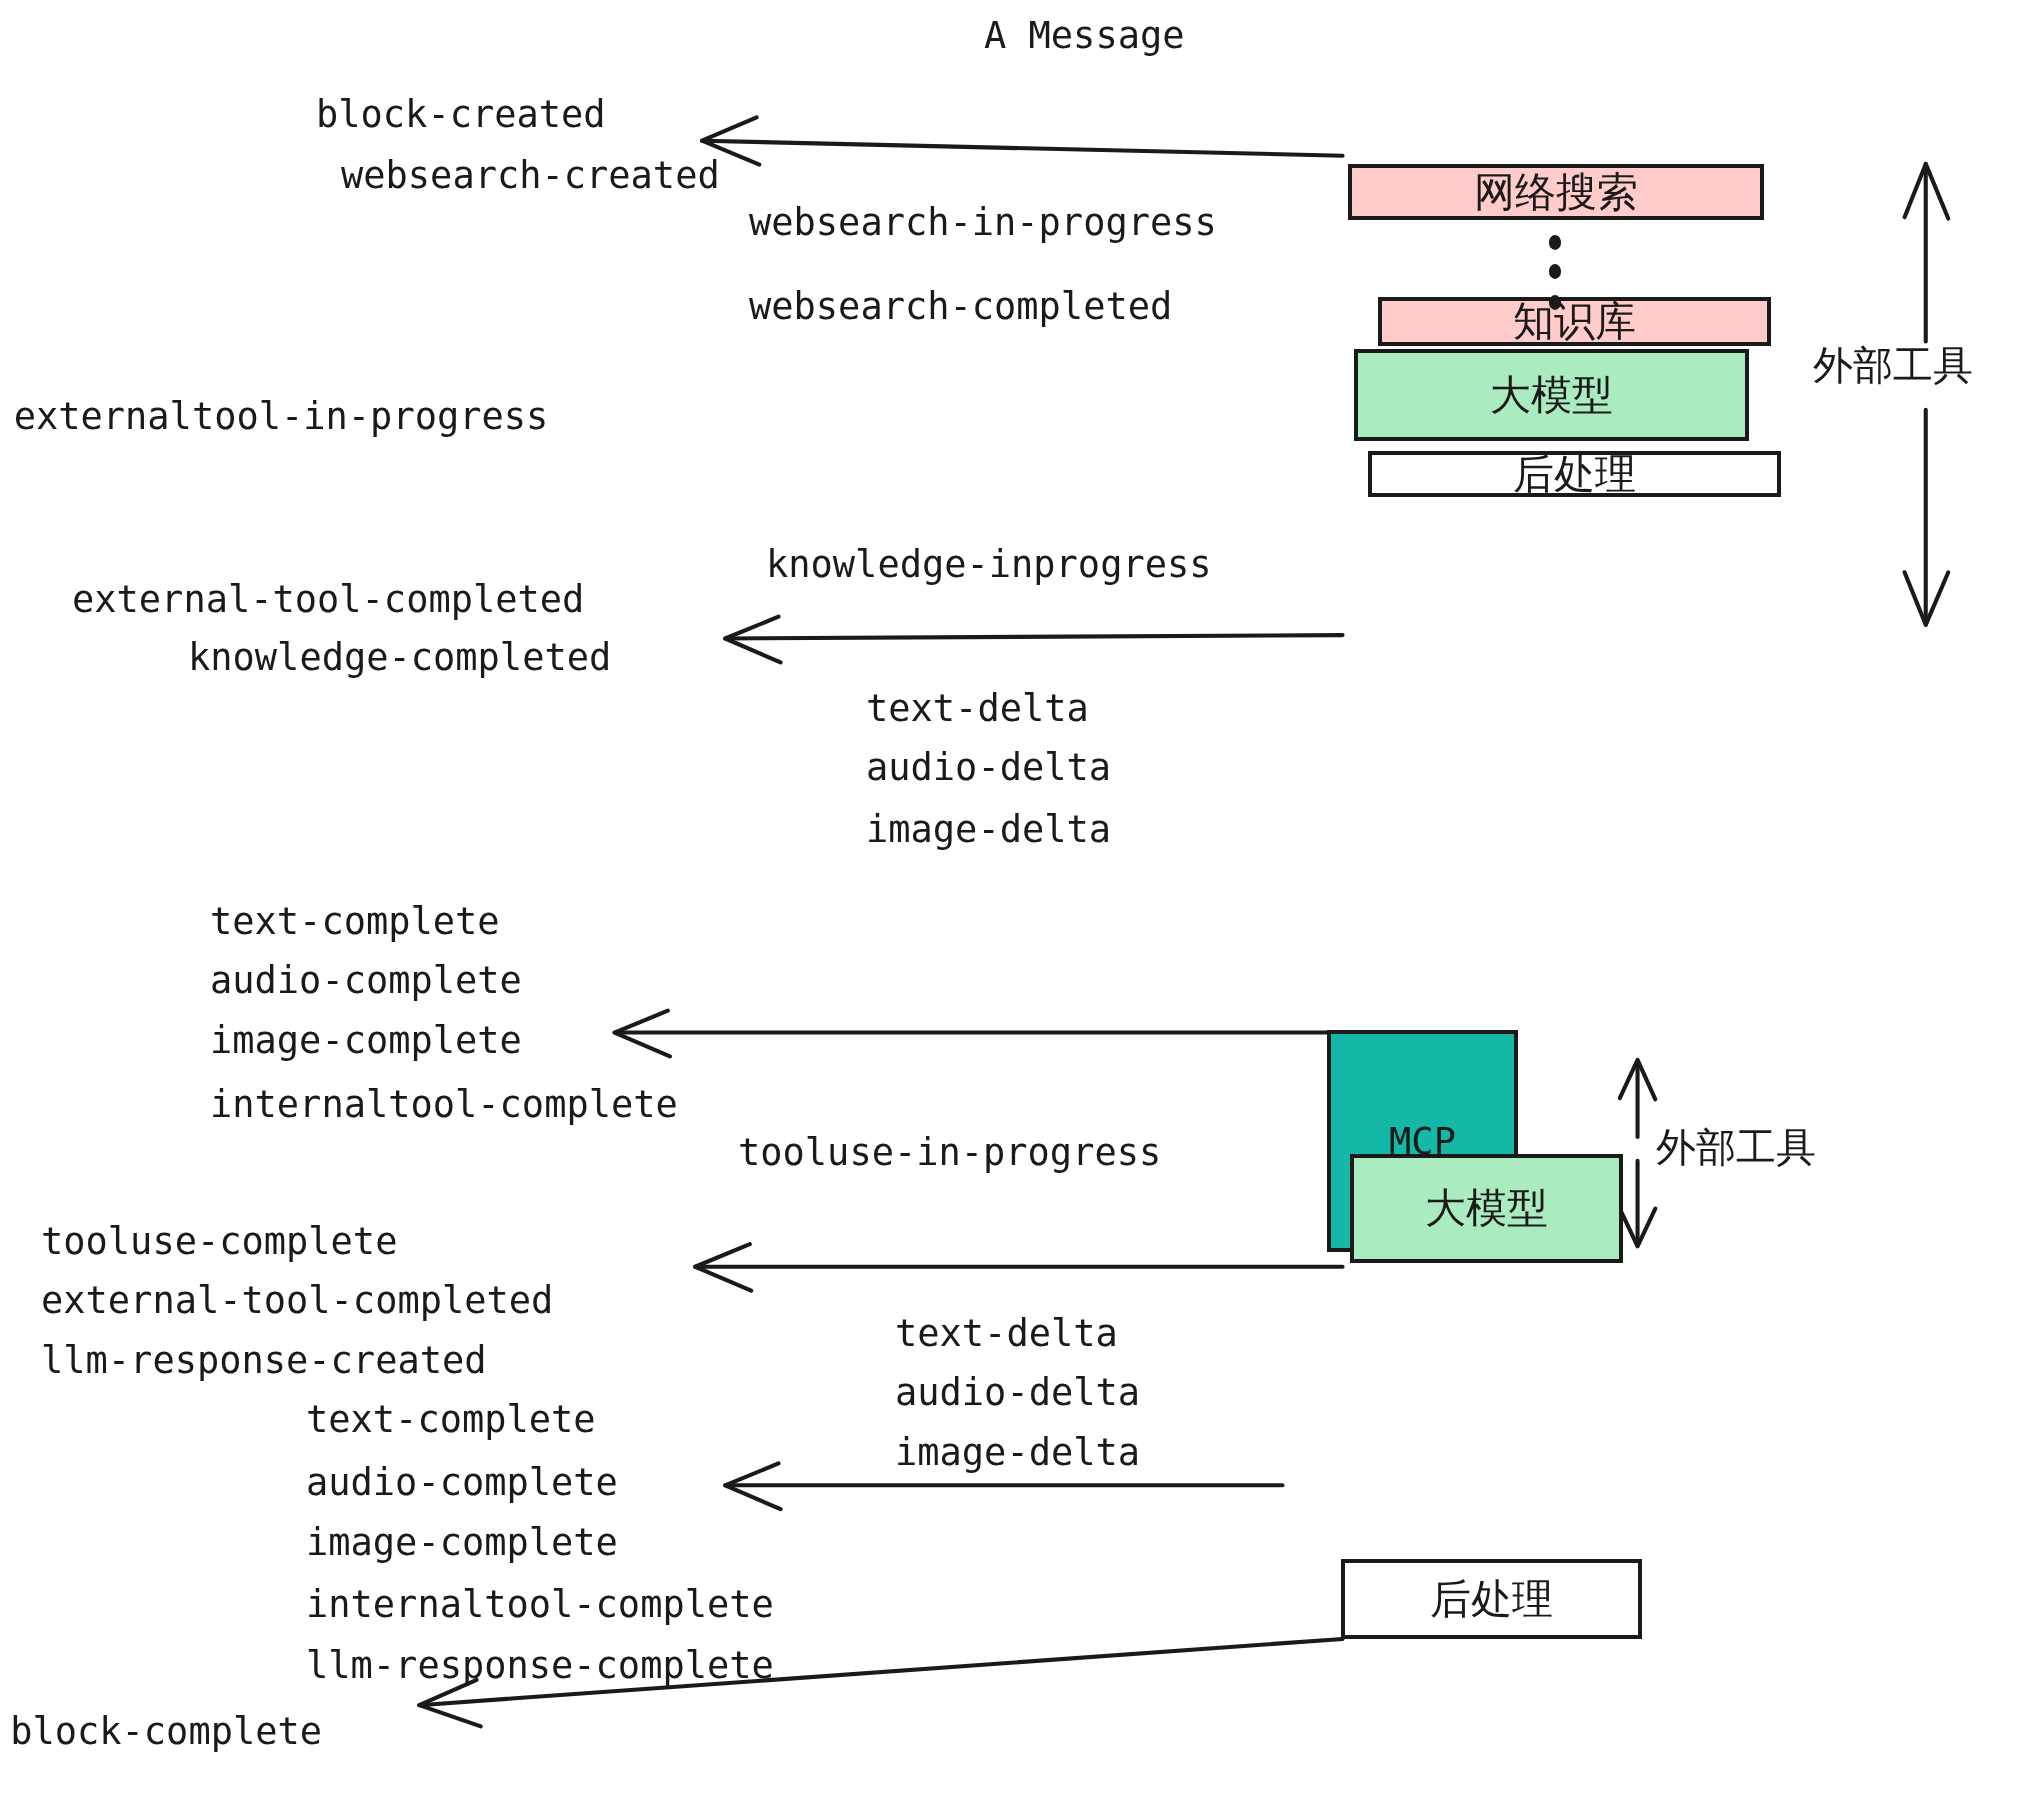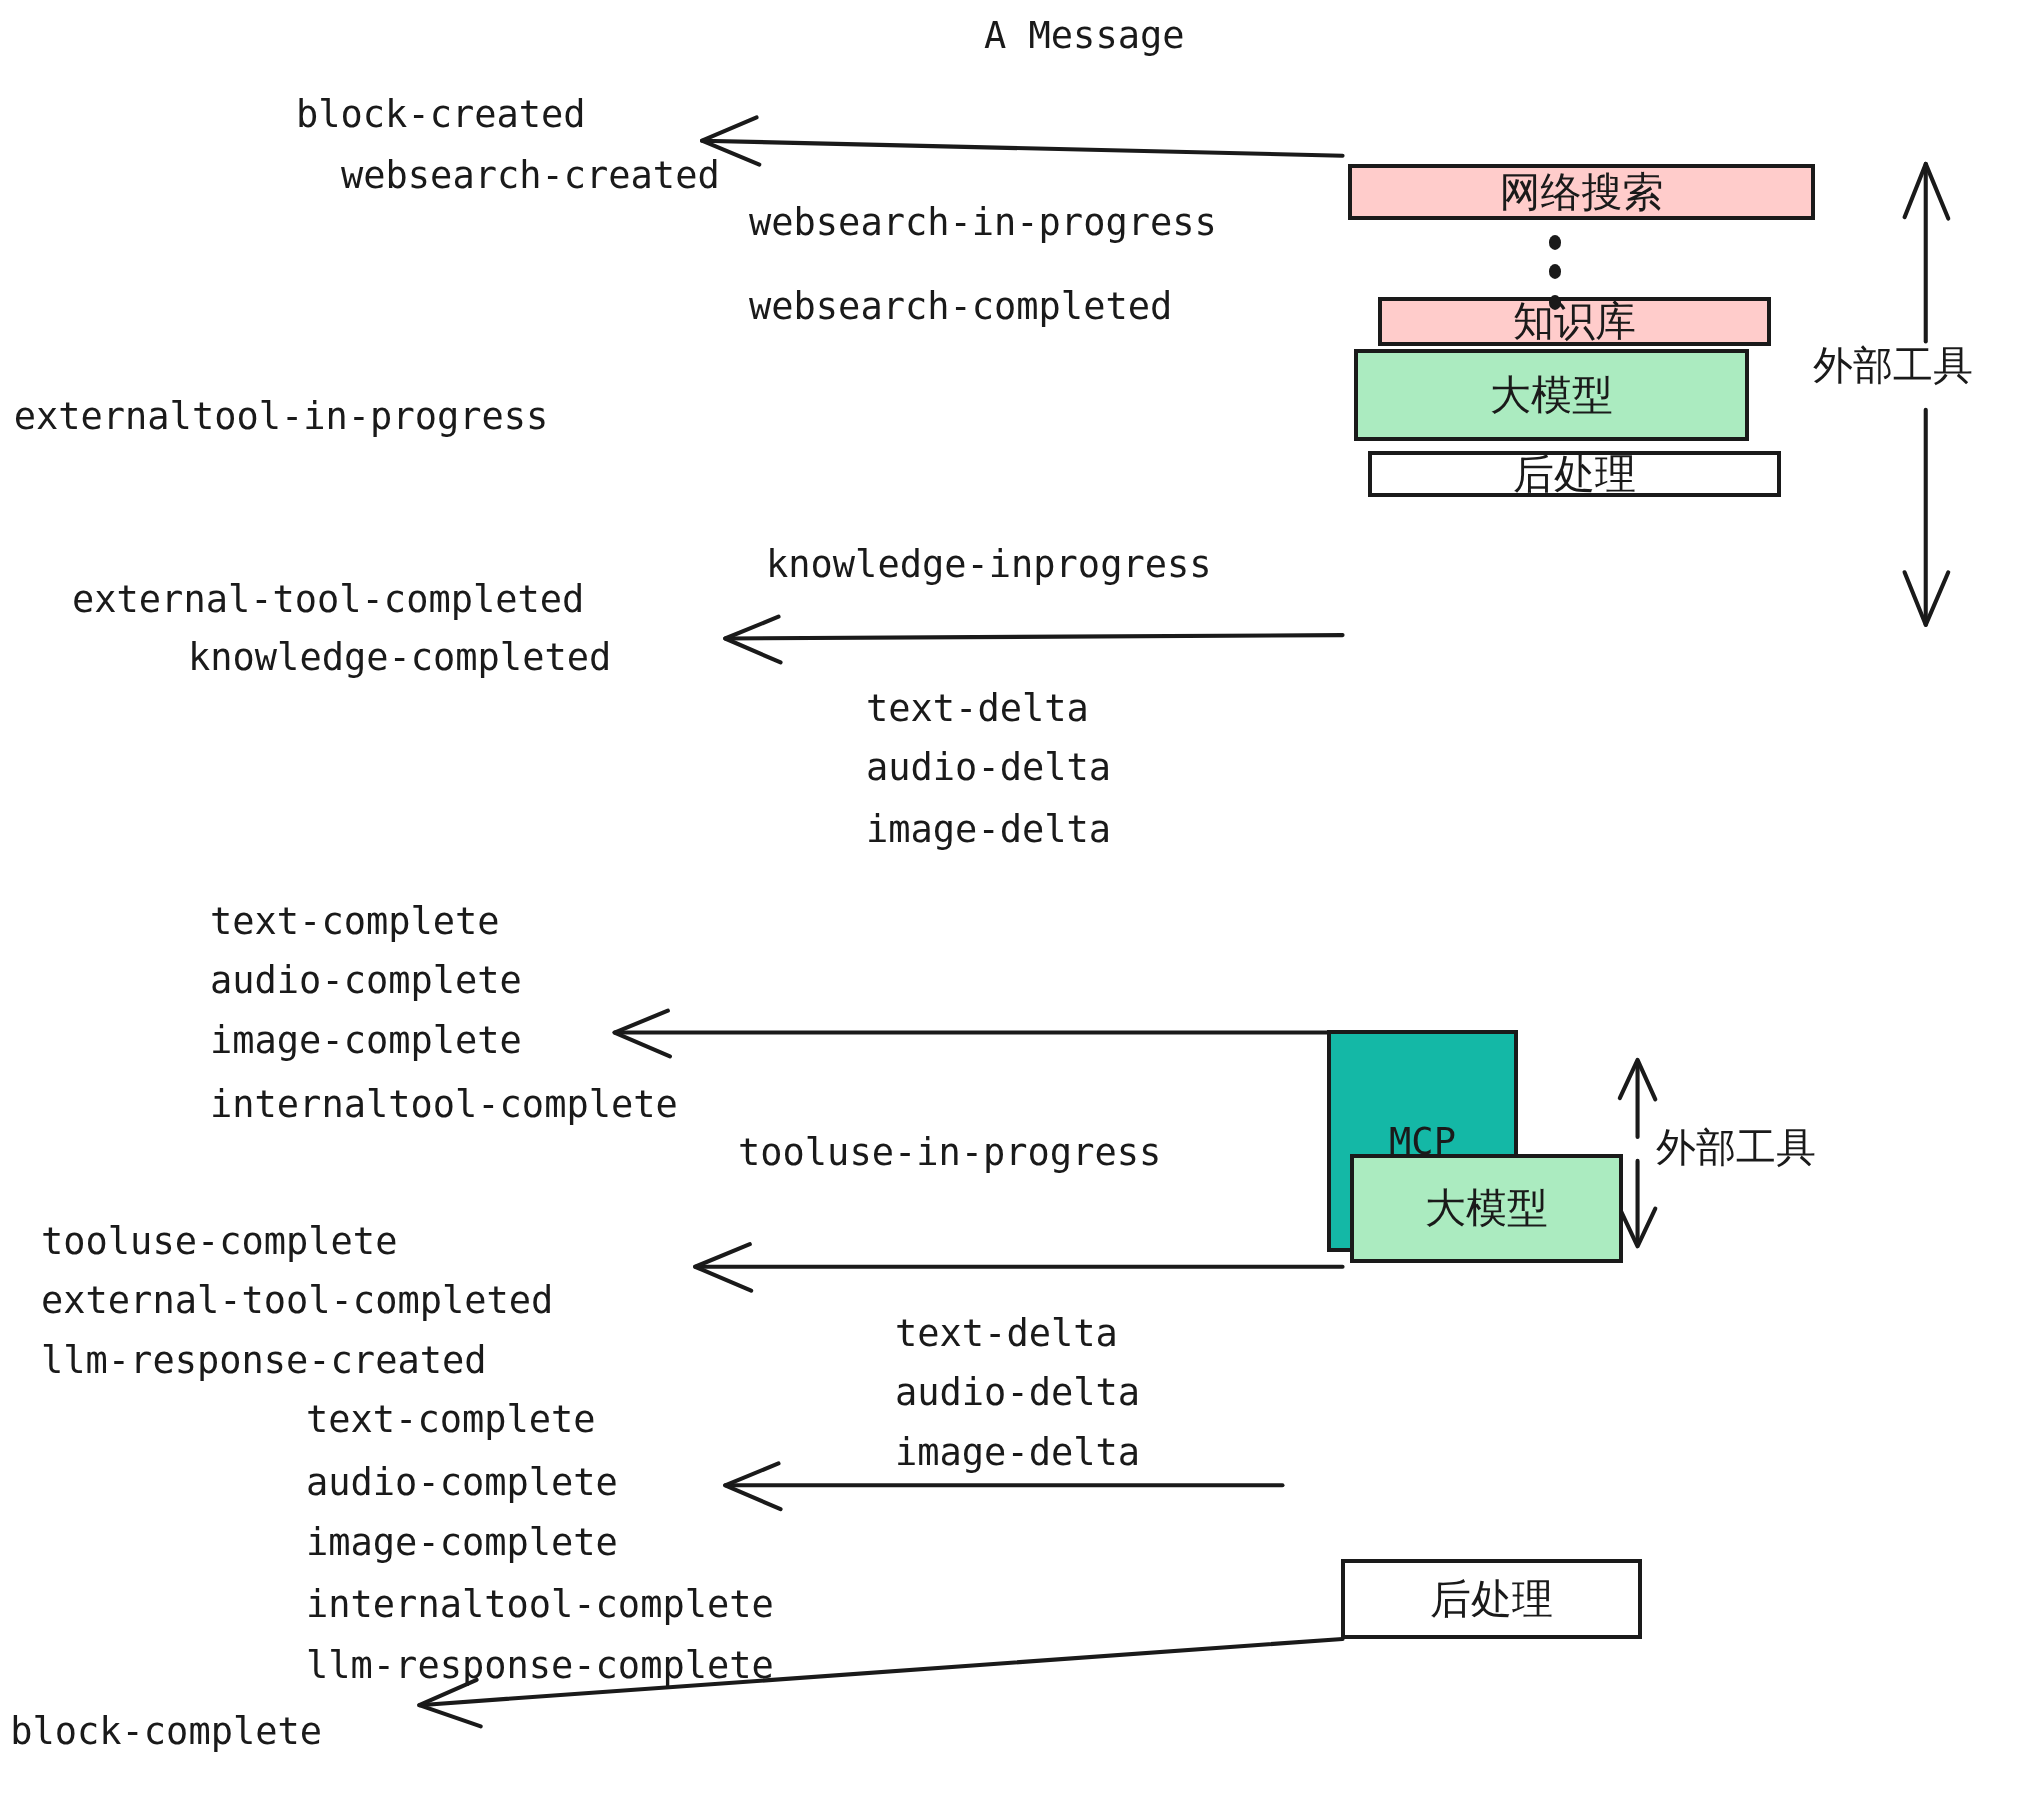--- a/index.html
+++ b/index.html
@@ -120,21 +120,21 @@
         <polyline points="2372,1608 2398,1552 2424,1610"></polyline>
         <line x1="2398" y1="1700" x2="2398" y2="1822"></line>
         <polyline points="2372,1770 2398,1825 2424,1770"></polyline>
       </g>
 
     </g>
   </svg>
 
   <div class="title" style="left:984px; top:13.7px;">A Message</div>
 
-  <div class="box" style="left:1348px; top:164px; width:467px; height:56px; background:#FFCCCB;">
+  <div class="box" style="left:1348px; top:164px; width:416px; height:56px; background:#FFCCCB;">
     <span>网络搜索</span>
   </div>
 
   <div class="box" style="left:1350px; top:297px; width:393px; height:49px; background:#FFCCCB;margin-left:28px;">
     <span>知识库</span>
   </div>
 
   <div class="box" style="left:1354px; top:349px; width:395px; height:92px; background:#ABEBC0;">
     <span>大模型</span>
   </div>
@@ -156,21 +156,21 @@
   </div>
 
   <div class="ellipsis-dot" style="left:1549px; top:235px;"></div>
   <div class="ellipsis-dot" style="left:1549px; top:264px;"></div>
   <div class="ellipsis-dot" style="left:1549px; top:295px;"></div>
 
   <div class="side-label" style="left:1813px; top:338px;">外部工具</div>
 
   <div class="side-label" style="left:1656px; top:1120px;">外部工具</div>
 
-  <div class="lbl" style="left:296px; top:96px;">block-created</div>
+  <div class="lbl" style="left:316px; top:96px;">block-created</div>
 
   <div class="lbl" style="left:305px; top:157px;margin-left:36px;">websearch-created</div>
 
   <div class="lbl" style="left:749px; top:204px;">websearch-in-progress</div>
 
   <div class="lbl" style="left:749px; top:288px;">websearch-completed</div>
 
   <div class="lbl" style="left:13.7px; top:398px;">externaltool-in-progress</div>
 
   <div class="lbl" style="left:766px; top:546px;">knowledge-inprogress</div>

